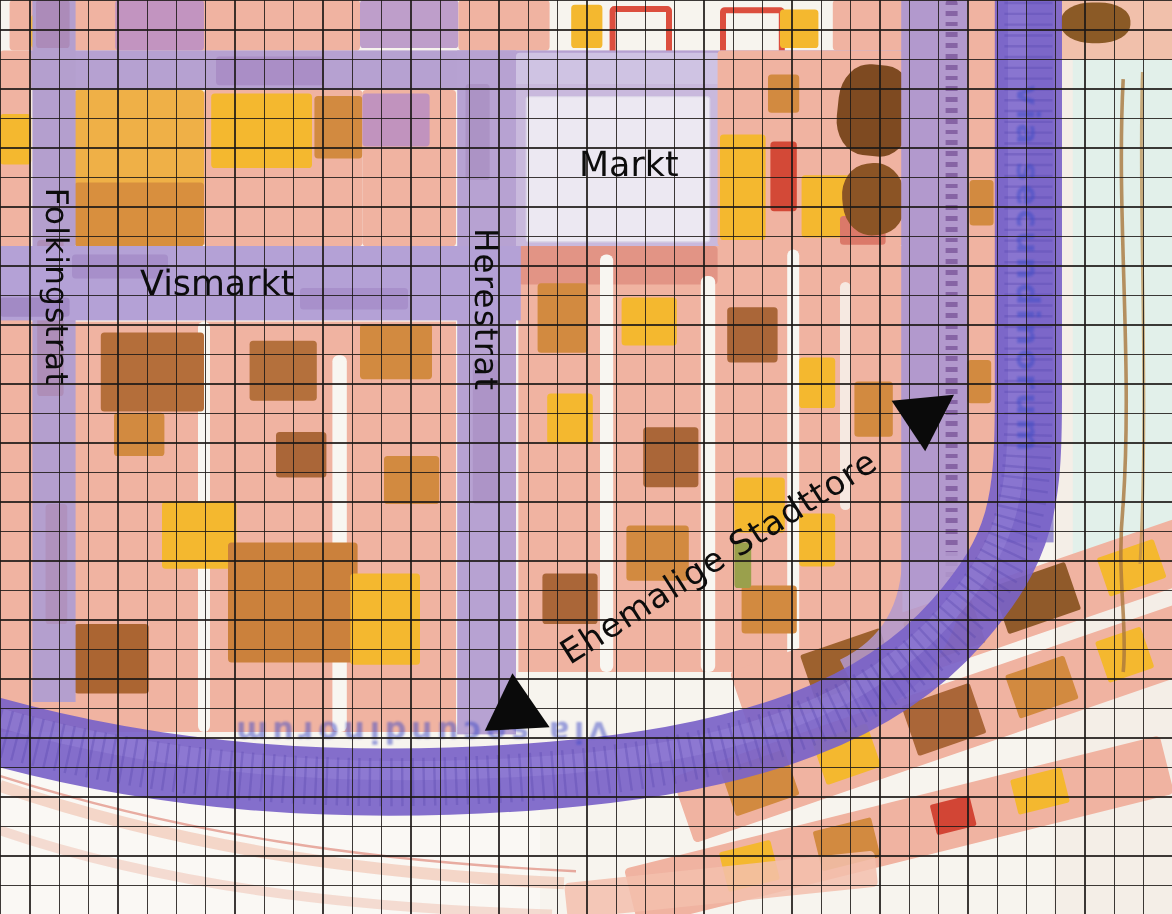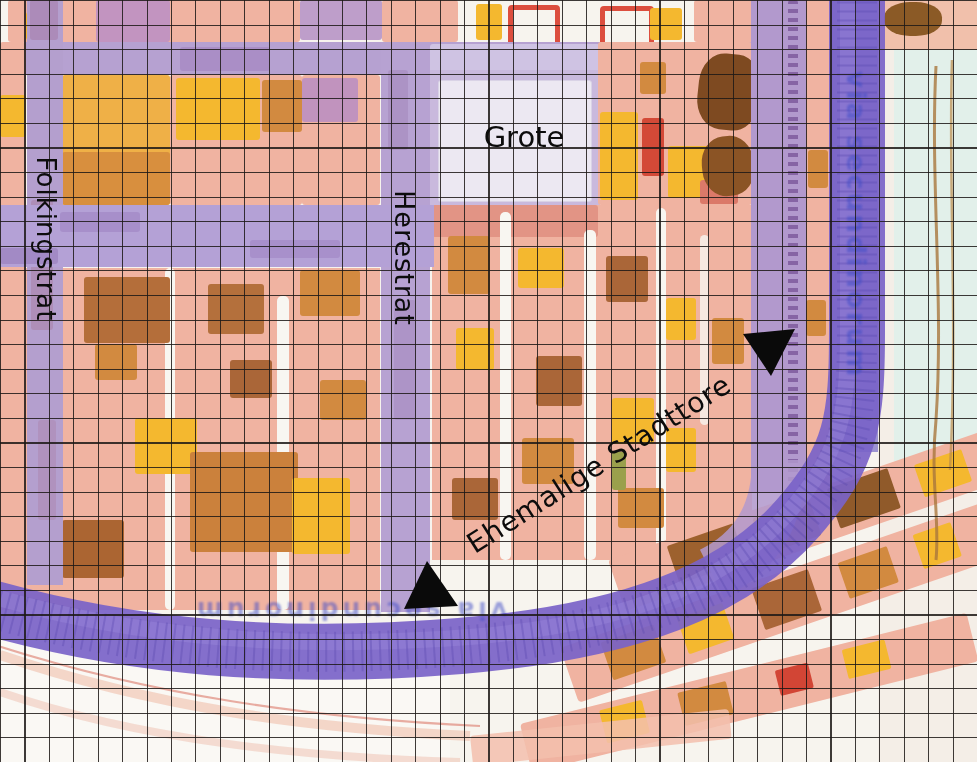--- a/index.html
+++ b/index.html
@@ -169,22 +169,23 @@
       <path d="M 952 60 C 948 180, 958 320, 950 470" fill="none" stroke="#b98a4c" stroke-width="2.5" opacity="0.7"></path>
     </svg>
 
     <div class="faint-text" style="left:856px;top:225px;transform:translate(-50%,-50%) rotate(90deg);font-size:26px;letter-spacing:3px;">via secundinorum</div>
     <div class="faint-text" style="left:350px;top:610px;transform:translate(-50%,-50%) rotate(180deg);font-size:25px;letter-spacing:4px;color:rgba(64,76,195,.5);">via secundinorum</div>
   </div>
 
   <div id="grid"></div>
 
   <div class="maplabel" style="left:524px;top:137px;transform:translate(-50%,-50%);text-align:center;font-size:29px;line-height:39px;">
-    <span style="display:block">Grote</span>
+    <span style="display:block">Markt</span>
   </div>
+  <div class="maplabel" style="left:181px;top:236px;transform:translate(-50%,-50%);font-size:29px;">Vismarkt</div>
   <div class="maplabel" style="left:46px;top:239px;transform:translate(-50%,-50%) rotate(90deg);font-size:26px;letter-spacing:1px;">Folkingstrat</div>
   <div class="maplabel" style="left:404px;top:258px;transform:translate(-50%,-50%) rotate(90deg);font-size:27px;letter-spacing:1px;">Herestrat</div>
   <div class="maplabel" style="left:599px;top:464px;transform:translate(-50%,-50%) rotate(-32.5deg);font-size:28px;letter-spacing:1px;">Ehemalige Stadttore</div>
 
   <svg id="arrows" viewBox="0 0 977 762" width="977" height="762">
     <polygon points="743,334 795,329 771,376" fill="#0a0a0a"></polygon>
     <polygon points="427,561 458,606 404,609" fill="#0a0a0a"></polygon>
   </svg>
 
 </div>

